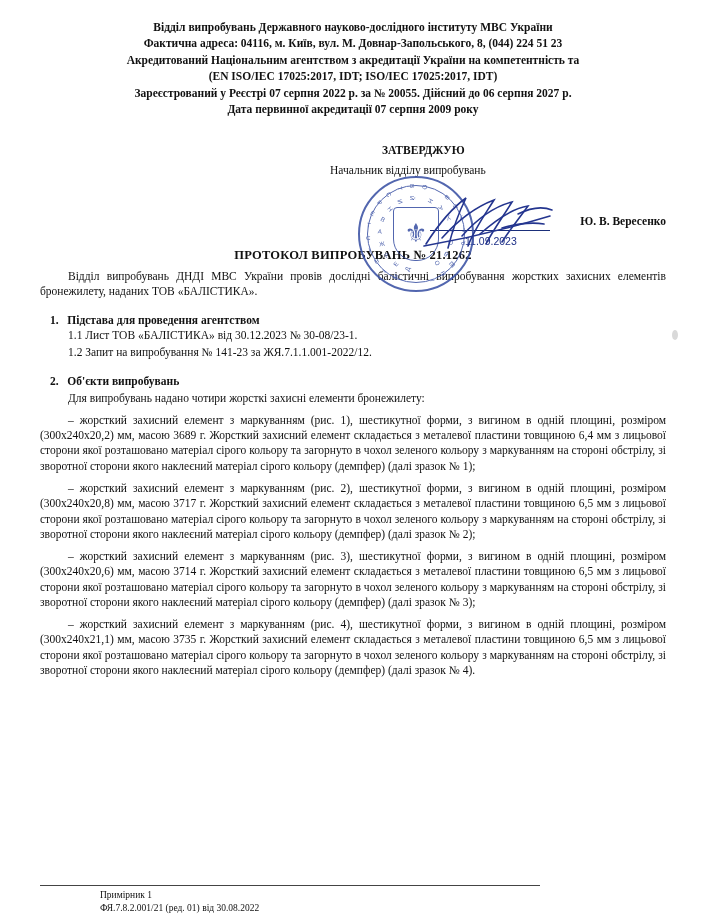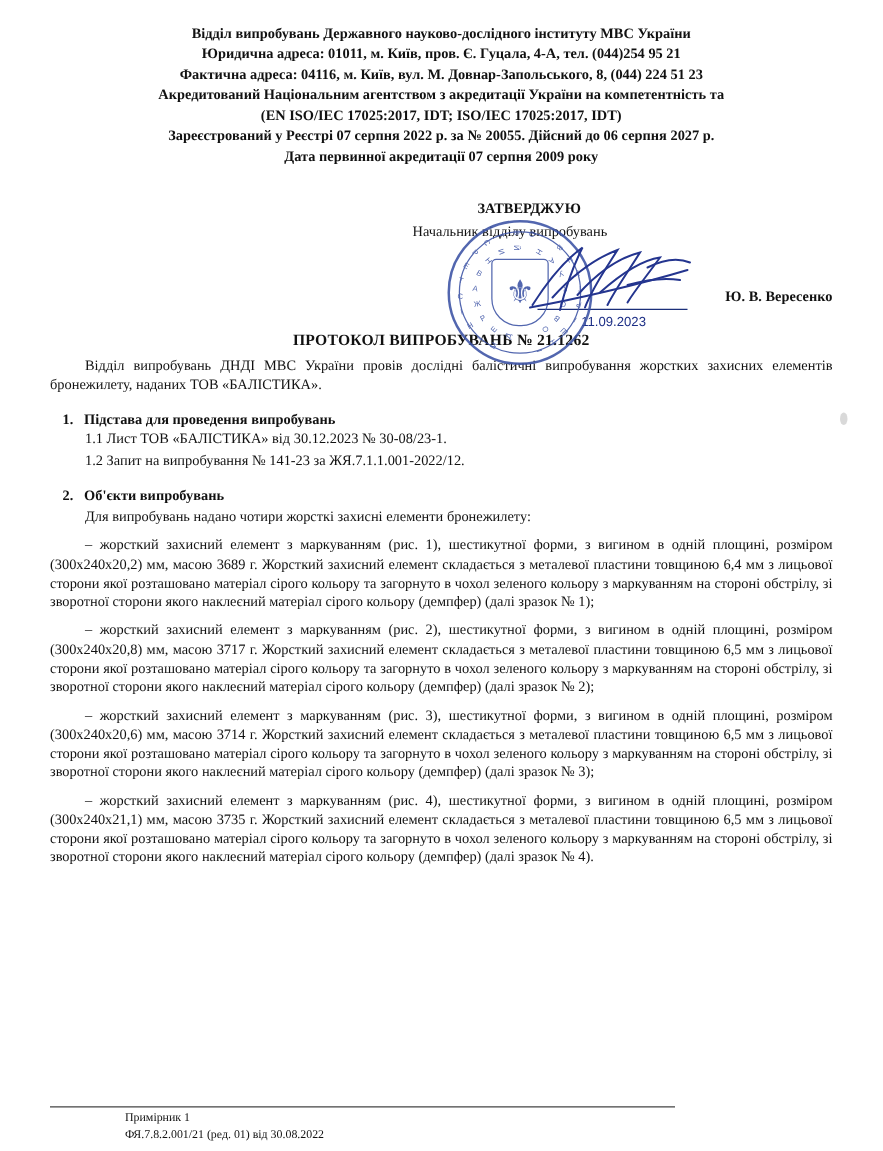--- a/index.html
+++ b/index.html
@@ -203,21 +203,20 @@
     opacity: .7;
   }
 </style>
 </head>
 <body>
 
 <div class="page">
 
   <div class="header-block">
     <div>Відділ випробувань Державного науково-дослідного інституту МВС України</div>
-    <div>Юридична адреса: 01011, м. Київ, пров. Є. Гуцала, 4-А, тел. (044)254 95 21</div>
     <div>Фактична адреса: 04116, м. Київ, вул. М. Довнар-Запольського, 8, (044) 224 51 23</div>
     <div>Акредитований Національним агентством з акредитації України на компетентність та</div>
     <div>(EN ISO/IEC 17025:2017, IDT; ISO/IEC 17025:2017, IDT)</div>
     <div>Зареєстрований у Реєстрі 07 серпня 2022 р. за № 20055. Дійсний до 06 серпня 2027 р.</div>
     <div>Дата первинної акредитації 07 серпня 2009 року</div>
   </div>
 
   <div class="approve-block">
     <div class="approve-title">ЗАТВЕРДЖУЮ</div>
     <div class="approve-role">Начальник відділу випробувань</div>
@@ -284,21 +283,21 @@
       <path d="M100 26 C112 20, 124 18, 134 22"></path>
     </g>
   </svg>
 
   <div class="doc-title">ПРОТОКОЛ ВИПРОБУВАНЬ № 21.1262</div>
 
   <div class="para">Відділ випробувань ДНДІ МВС України провів дослідні балістичні випробування жорстких захисних елементів бронежилету, наданих ТОВ «БАЛІСТИКА».</div>
 
   <div class="sec-head">
     <span>1.&nbsp;&nbsp;</span>
-    <span>Підстава для проведення випробувань</span>
+    <span>Підстава для проведення агентством</span>
   </div>
   <div class="sub">1.1 Лист ТОВ «БАЛІСТИКА» від 30.12.2023 № 30-08/23-1.</div>
   <div class="sub">1.2 Запит на випробування № 141-23 за ЖЯ.7.1.1.001-2022/12.</div>
 
   <div class="sec-head">
     <span>2.&nbsp;&nbsp;</span>
     <span>Об'єкти випробувань</span>
   </div>
   <div class="obj-intro">Для випробувань надано чотири жорсткі захисні елементи бронежилету:</div>
   <div class="bullet">– жорсткий захисний елемент з маркуванням (рис. 1), шестикутної форми, з вигином в одній площині, розміром (300х240х20,2) мм, масою 3689 г. Жорсткий захисний елемент складається з металевої пластини товщиною 6,4 мм з лицьової сторони якої розташовано матеріал сірого кольору та загорнуто в чохол зеленого кольору з маркуванням на стороні обстрілу, зі зворотної сторони якого наклеєний матеріал сірого кольору (демпфер) (далі зразок № 1);</div>

